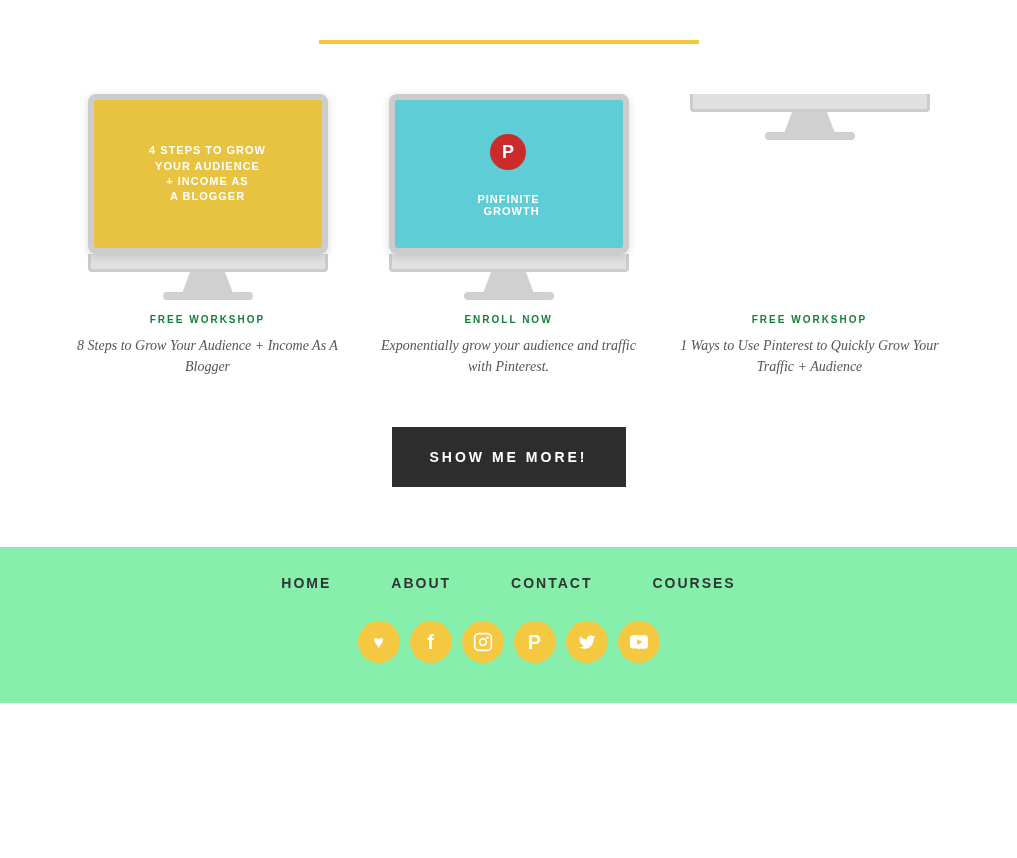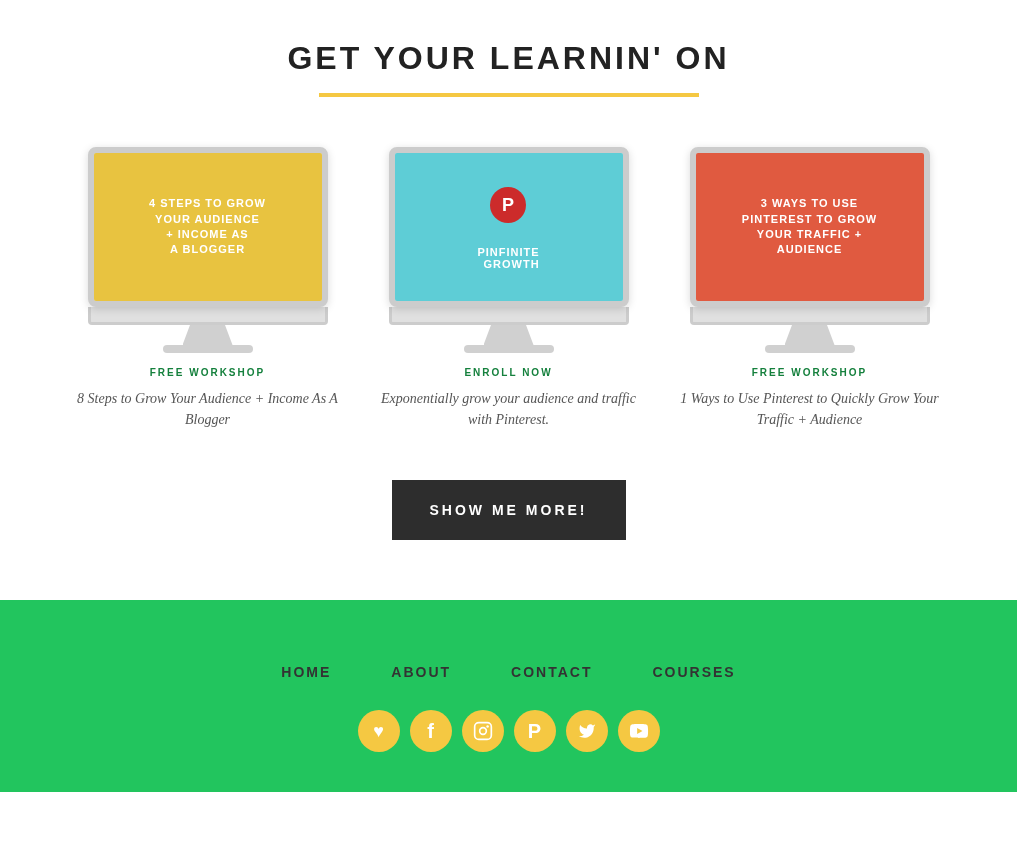--- a/index.html
+++ b/index.html
@@ -151,22 +151,22 @@
       letter-spacing: 3px;
       text-transform: uppercase;
       padding: 22px 38px;
       border: none;
       cursor: pointer;
       text-decoration: none;
     }
 
     
     .footer {
-      background: #22c55e;
-      padding: 64px 20px 40px;
+      background: #86efac;
+      padding: 28px 20px 40px;
       text-align: center;
     }
 
     .footer-nav {
       display: flex;
       justify-content: center;
       gap: 60px;
       margin-bottom: 30px;
     }
 
@@ -210,21 +210,20 @@
     .pin-svg-wrapper {
       display: flex;
       flex-direction: column;
       align-items: center;
     }
   </style>
 </head>
 <body>
 
 <div class="main-section">
-  <h1 class="section-title">GET YOUR LEARNIN' ON</h1>
   <div class="title-underline"></div>
 
   <div class="cards-container">
 
     <div class="card">
       <div class="monitor-wrapper">
         <div class="monitor">
           <div class="monitor-screen screen-yellow">
             <div class="monitor-screen-text">4 STEPS TO GROW<br>YOUR AUDIENCE<br>+ INCOME AS<br>A BLOGGER</div>
           </div>
@@ -258,25 +257,20 @@
         </div>
         <div class="monitor-stand"></div>
         <div class="monitor-base"></div>
       </div>
       <div class="card-label">ENROLL NOW</div>
       <div class="card-desc">Exponentially grow your audience and traffic with Pinterest.</div>
     </div>
 
     <div class="card">
       <div class="monitor-wrapper">
-        <div class="monitor">
-          <div class="monitor-screen screen-coral">
-            <div class="monitor-screen-text">3 WAYS TO USE<br>PINTEREST TO GROW<br>YOUR TRAFFIC +<br>AUDIENCE</div>
-          </div>
-        </div>
         <div class="monitor-chin">
           <span class="apple-logo"></span>
         </div>
         <div class="monitor-stand"></div>
         <div class="monitor-base"></div>
       </div>
       <div class="card-label">FREE WORKSHOP</div>
       <div class="card-desc">1 Ways to Use Pinterest to Quickly Grow Your Traffic + Audience</div>
     </div>
 

